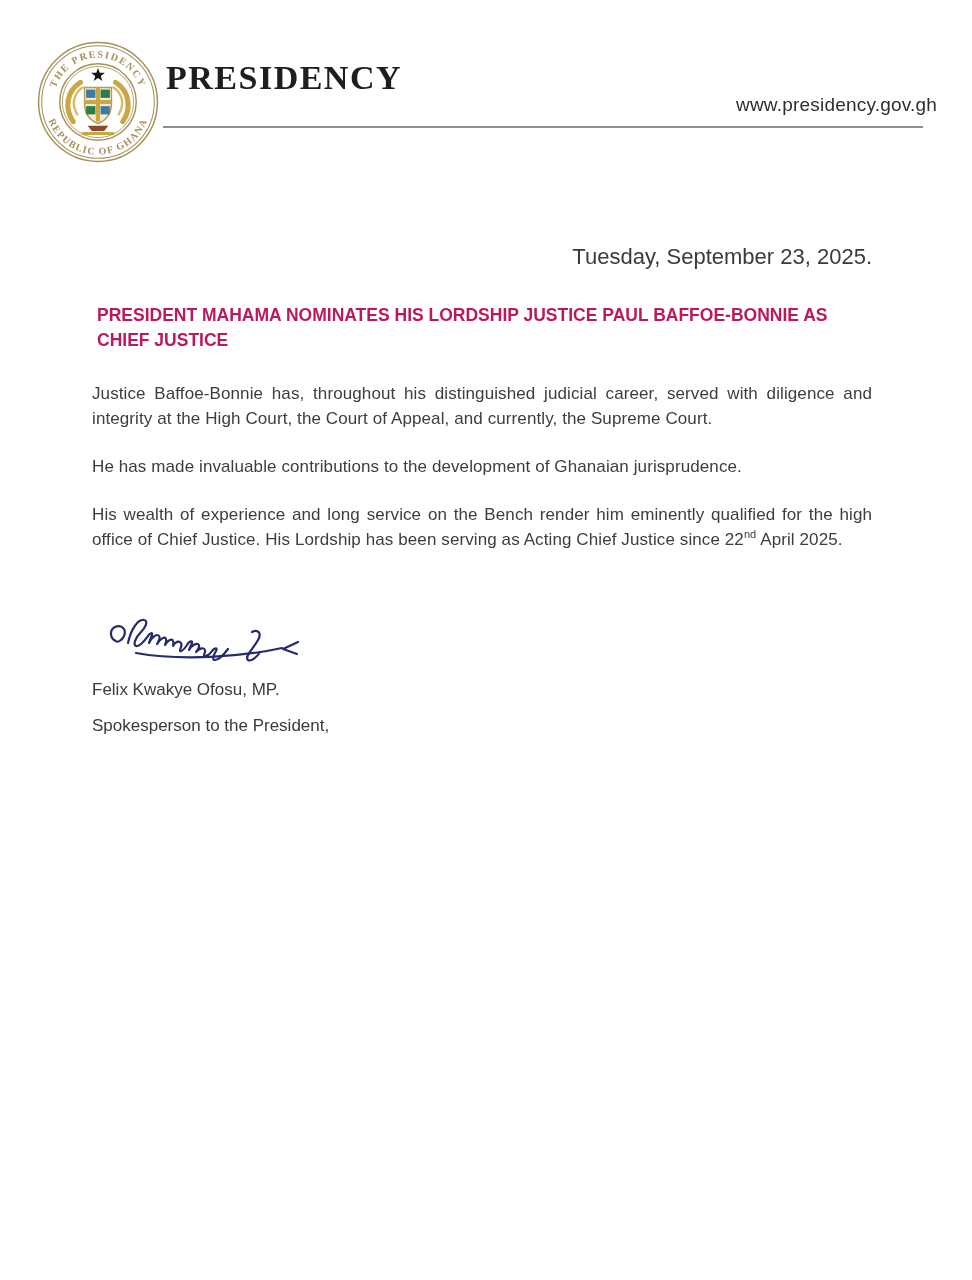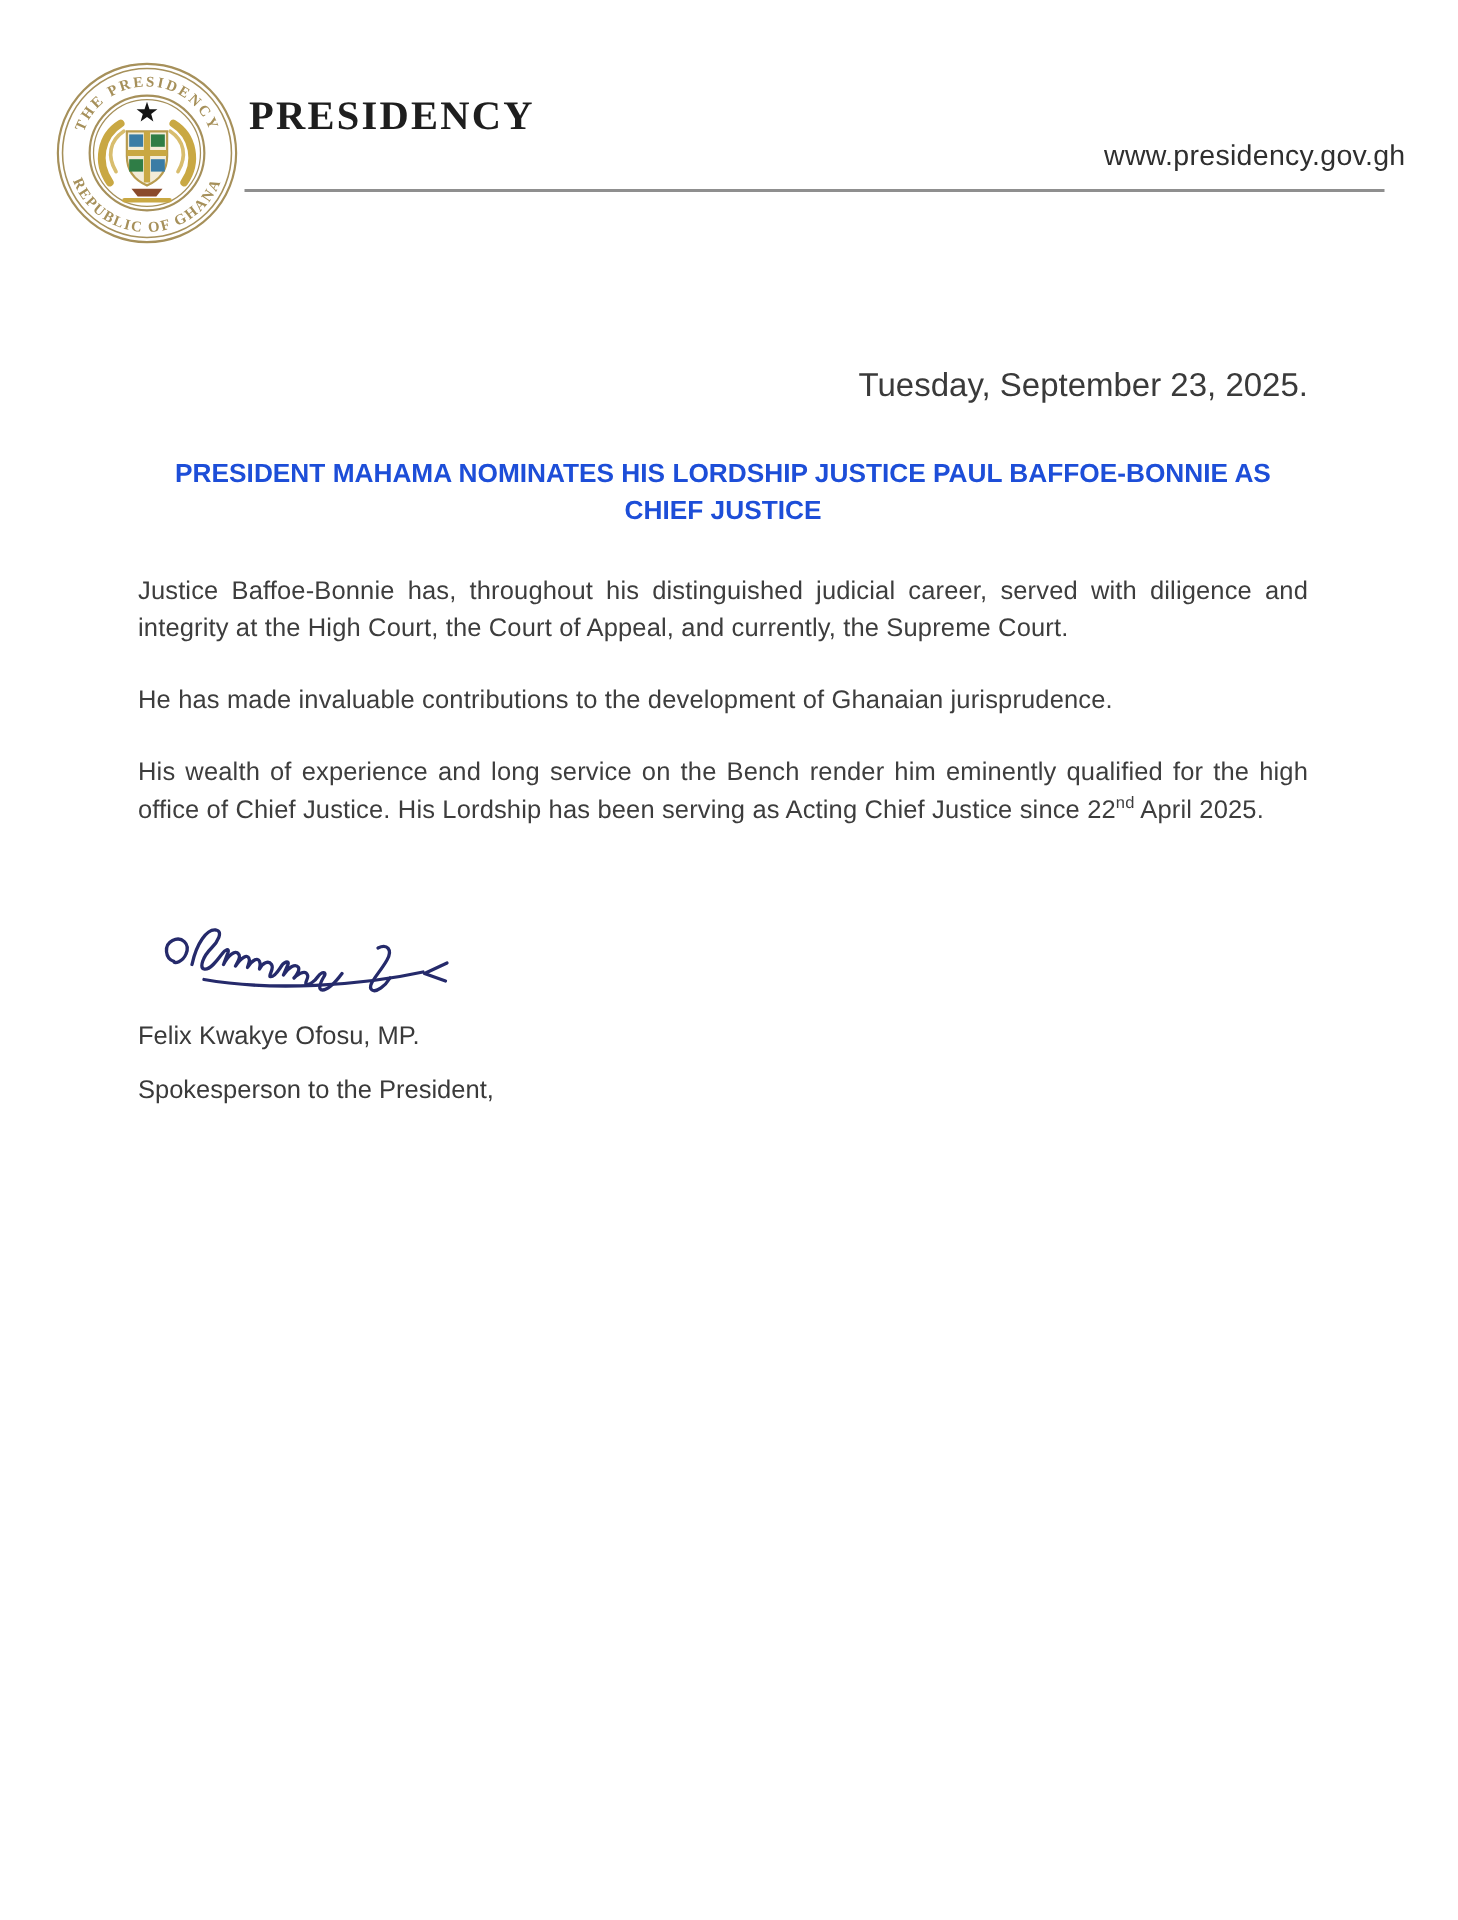--- a/index.html
+++ b/index.html
@@ -11,42 +11,42 @@
     overflow: hidden;
   }
   .page { position: relative; width: 972px; height: 1280px; background: #fff; }
 
   
   .letterhead { position: relative; height: 186px; }
   .seal { position: absolute; left: 36px; top: 40px; width: 124px; height: 124px; }
   .org-name {
     position: absolute; left: 166px; top: 62px;
     font-family: "Liberation Serif", serif;
-    font-weight: bold; font-size: 27px; line-height: 31px;
+    font-weight: bold; font-size: 34px; line-height: 31px;
     letter-spacing: 1.5px; color: #1e1e1e;
   }
   .website {
     position: absolute; right: 35px; top: 94px;
     font-size: 19px; color: #2f2f2f; letter-spacing: 0.2px;
   }
   .header-rule {
     position: absolute; left: 163px; right: 49px; top: 126px;
     border-top: 2px solid #8f8f8f;
   }
 
   
   .doc { margin: 0 100px 0 92px; }
   .date-line {
     margin-top: 58px; text-align: right;
     font-size: 22px; color: #3a3a3a;
   }
   .doc-title {
-    margin: 33px auto 28px auto; text-align: center;
+    margin: 33px auto 28px auto; text-align: left;
     font-size: 17.5px; line-height: 25px; font-weight: bold;
-    color: #1d4ed8; max-width: 770px;
+    color: #be185d; max-width: 770px;
   }
   .para {
     font-size: 17px; line-height: 25px;
     text-align: justify; margin-bottom: 23px;
     color: #3d3d3d; letter-spacing: 0.1px;
   }
   .para sup { font-size: 11px; line-height: 0; }
 
   
   .signature-block { margin: 26px 0 8px 14px; width: 210px; height: 64px; }

